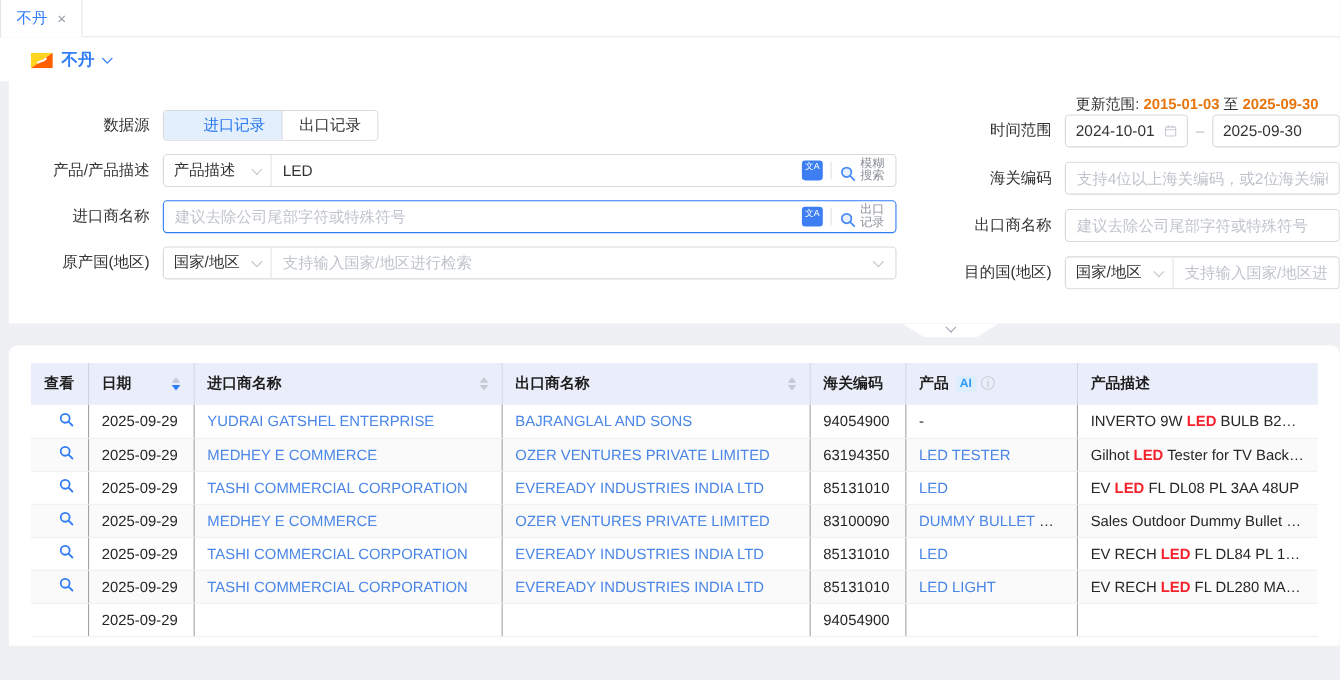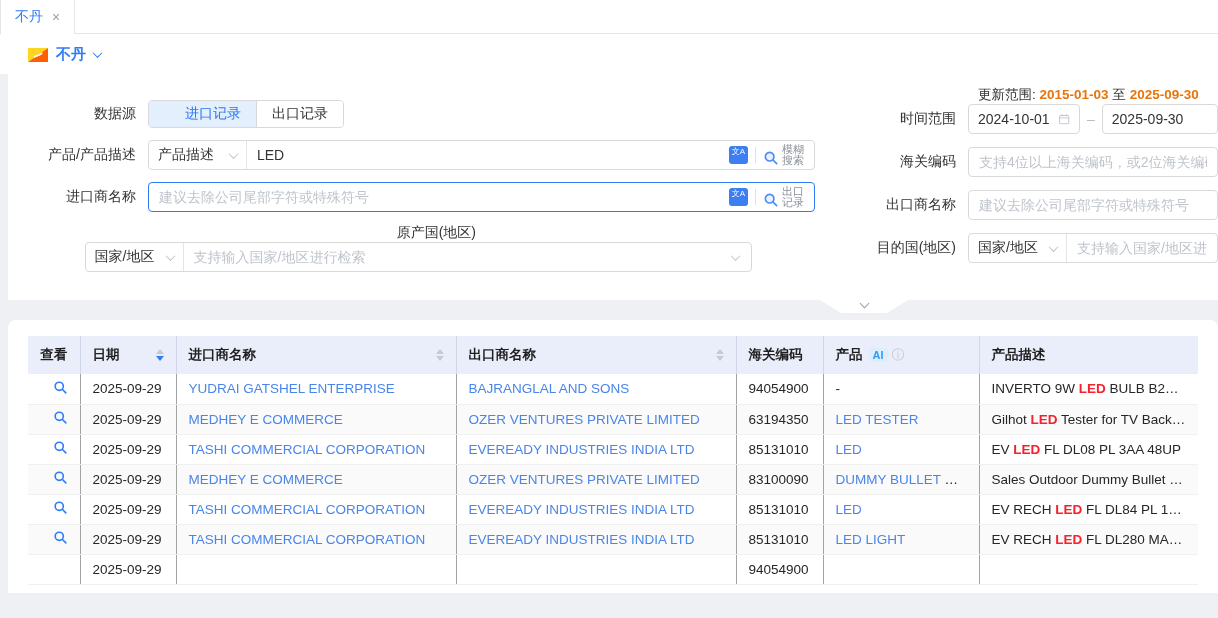--- a/index.html
+++ b/index.html
@@ -156,21 +156,21 @@
           <span class="vdiv"></span>
           <span class="search-mode">
             <svg width="16" height="16" viewBox="0 0 24 24" fill="#e8f1fe" stroke="#4a8af4" stroke-width="2.4" stroke-linecap="round">
                 <circle cx="10" cy="10" r="6.5"></circle>
                 <line x1="15.2" y1="15.2" x2="20.5" y2="20.5"></line>
               </svg>
             <span class="txt">出口记录</span>
           </span>
         </div>
       </div>
-      <div class="frow" style="margin-bottom:4px;flex-direction:column;">
+      <div class="frow" style="margin-bottom:16px;">
         <span class="flabel">原产国(地区)</span>
         <div class="igroup w-main">
           <div class="isel">
             <span>国家/地区</span>
             <span class="chev gray"></span>
           </div>
           <input class="itext" placeholder="支持输入国家/地区进行检索" style="">
           <span class="chev gray" style="margin-right:12px;"></span>
         </div>
       </div>

